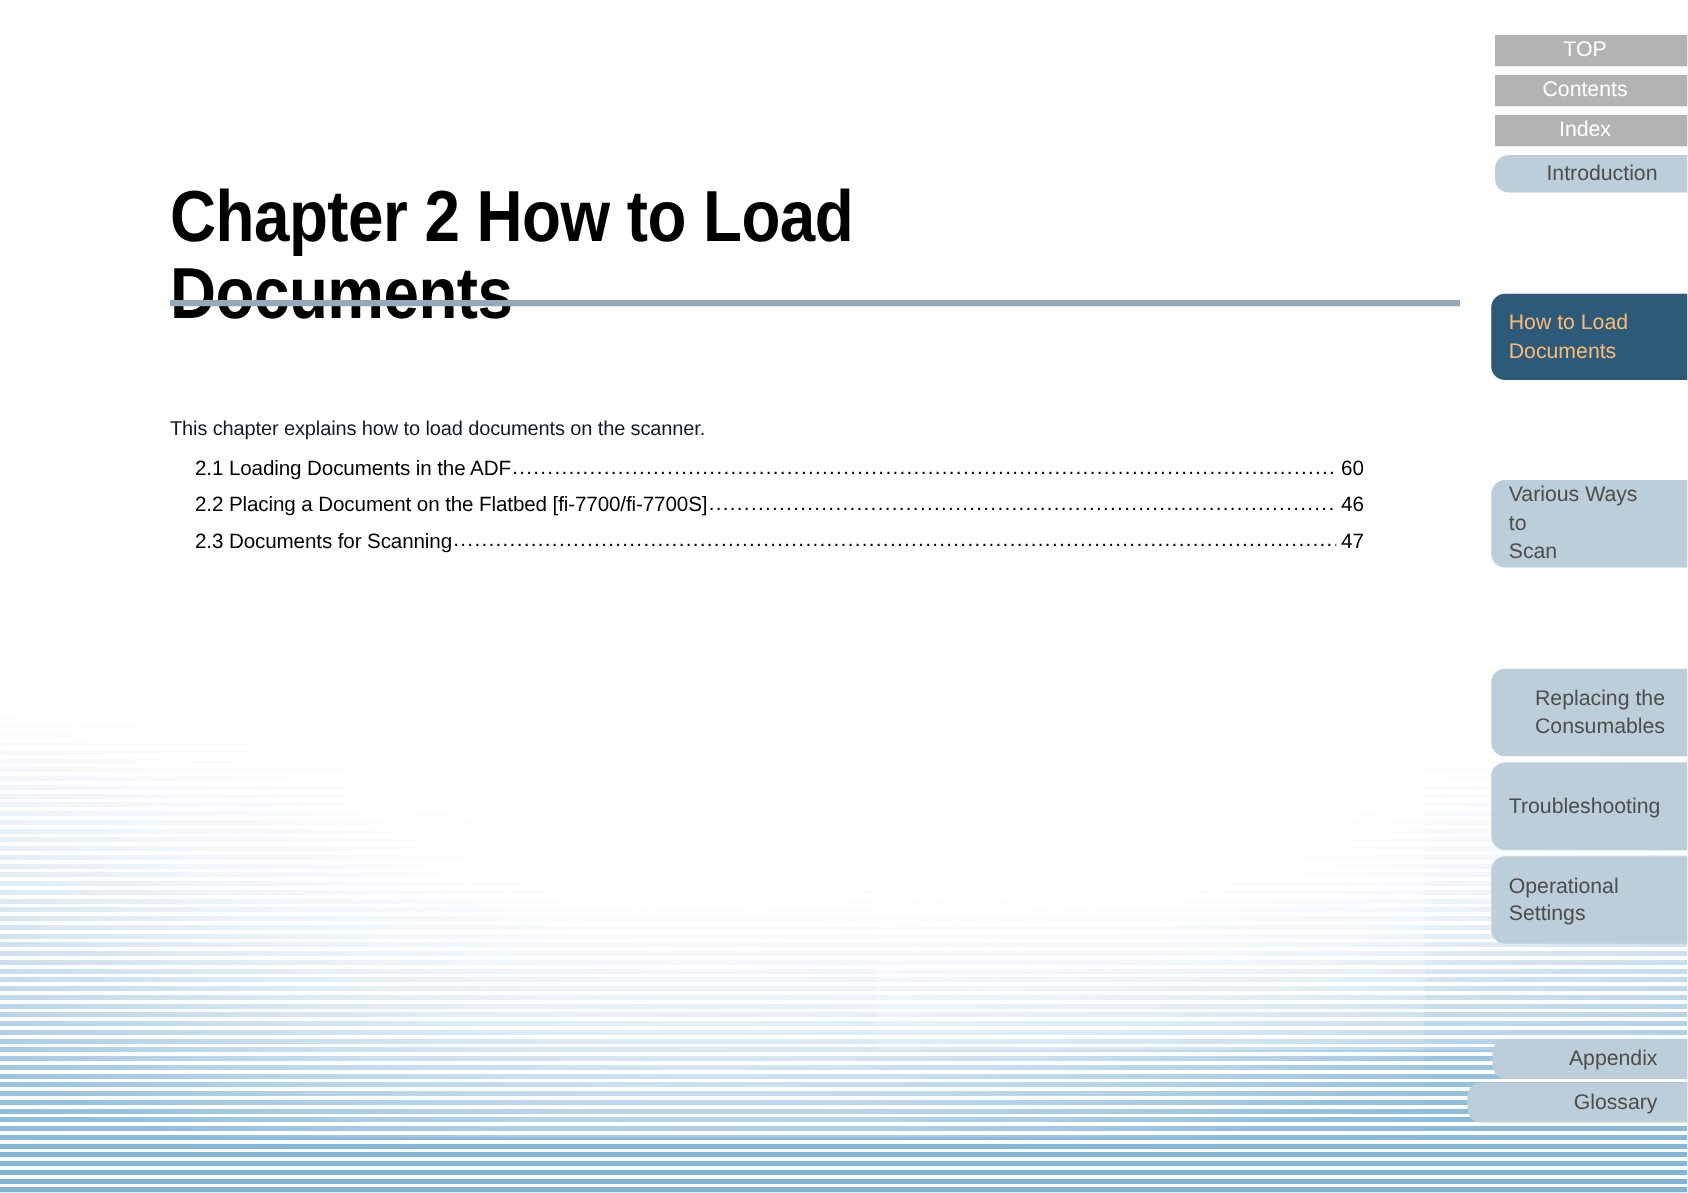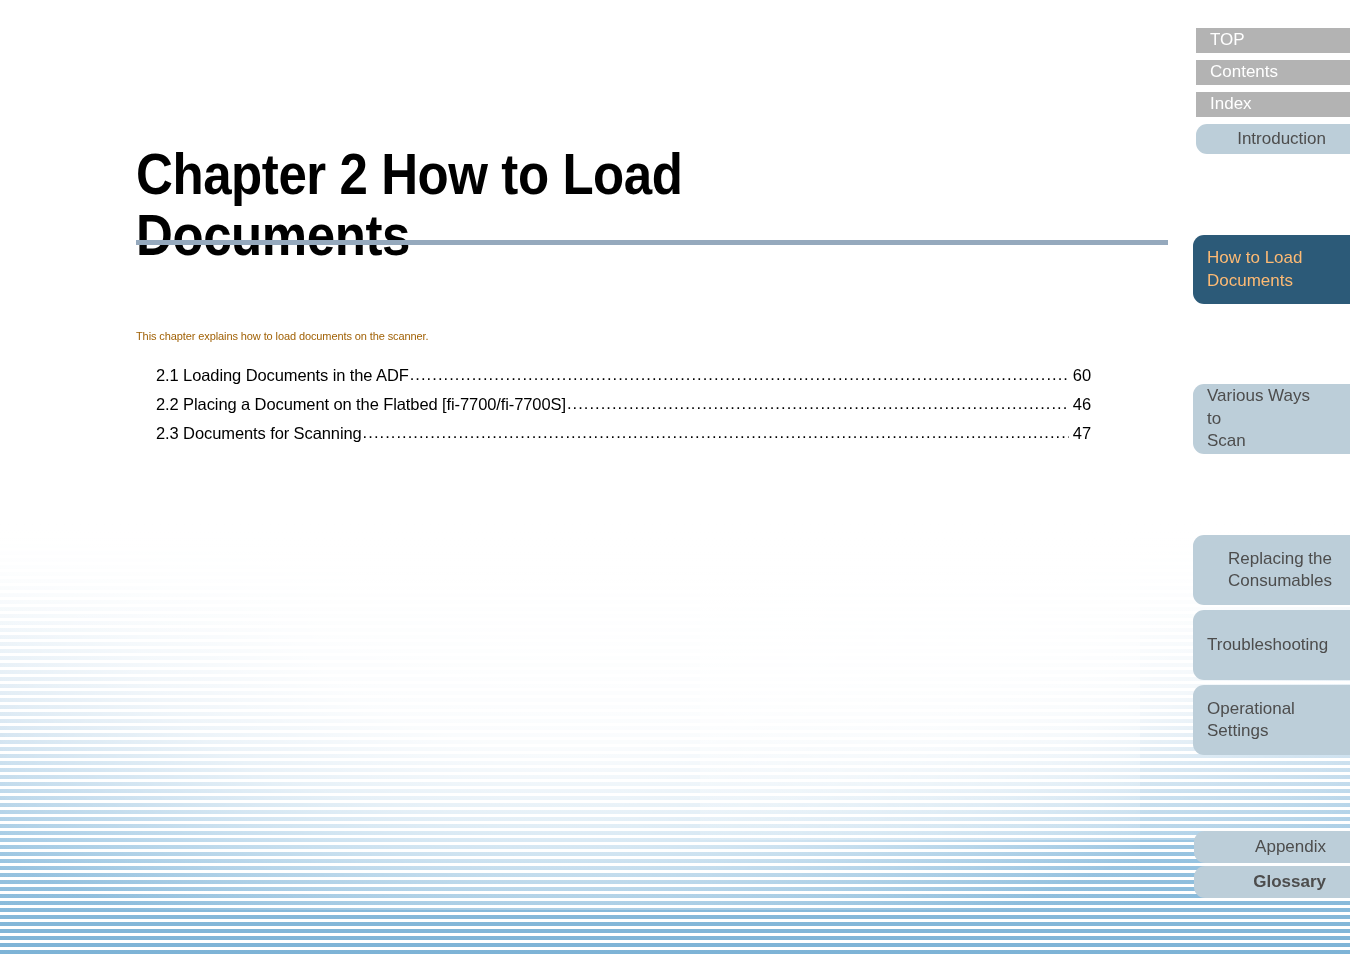--- a/index.html
+++ b/index.html
@@ -119,22 +119,22 @@
     top: 240px;
     width: 1032px;
     height: 5px;
     background: #95a9bd;
   }
 
   #intro-text {
     position: absolute;
     left: 136px;
     top: 319px;
-    font-size: 11px;
-    color: #a16207;
+    font-size: 16px;
+    color: #0f172a;
     letter-spacing: -0.1px;
   }
 
   #toc {
     position: absolute;
     left: 156px;
     top: 366px;
     width: 935px;
   }
   .toc-row {
@@ -177,21 +177,21 @@
     display: flex;
     padding: 0 24px 0 14px;
     font-size: 17px;
     line-height: 1.32;
     color: #4d4d4d;
     white-space: pre-line;
   }
   .tab-top-group {
     background: #b3b3b3;
     color: #ffffff;
-    justify-content: flex-start;
+    justify-content: center;
     align-items: center;
     text-align: right;
     width: 154px;
     right: 0;
   }
   .tab-light {
     background: #bcced9;
     color: #4d4d4d;
     border-radius: 11px 0 0 11px;
     align-items: center;
@@ -293,17 +293,17 @@
 
   <div class="tab tab-light tab-left-align" style="top:685px;height:70px;width:157px;">
     <span>Operational
 Settings</span>
   </div>
 
   <div class="tab tab-light tab-right-align" style="top:831px;height:32px;width:156px;">
     <span>Appendix</span>
   </div>
 
-  <div class="tab tab-light tab-right-align" style="top:866px;height:32px;width:156px;font-weight:bold;">
+  <div class="tab tab-light tab-right-align" style="top:866px;height:32px;width:176px;">
     <span>Glossary</span>
   </div>
 
 </nav>
 
 </body></html>

